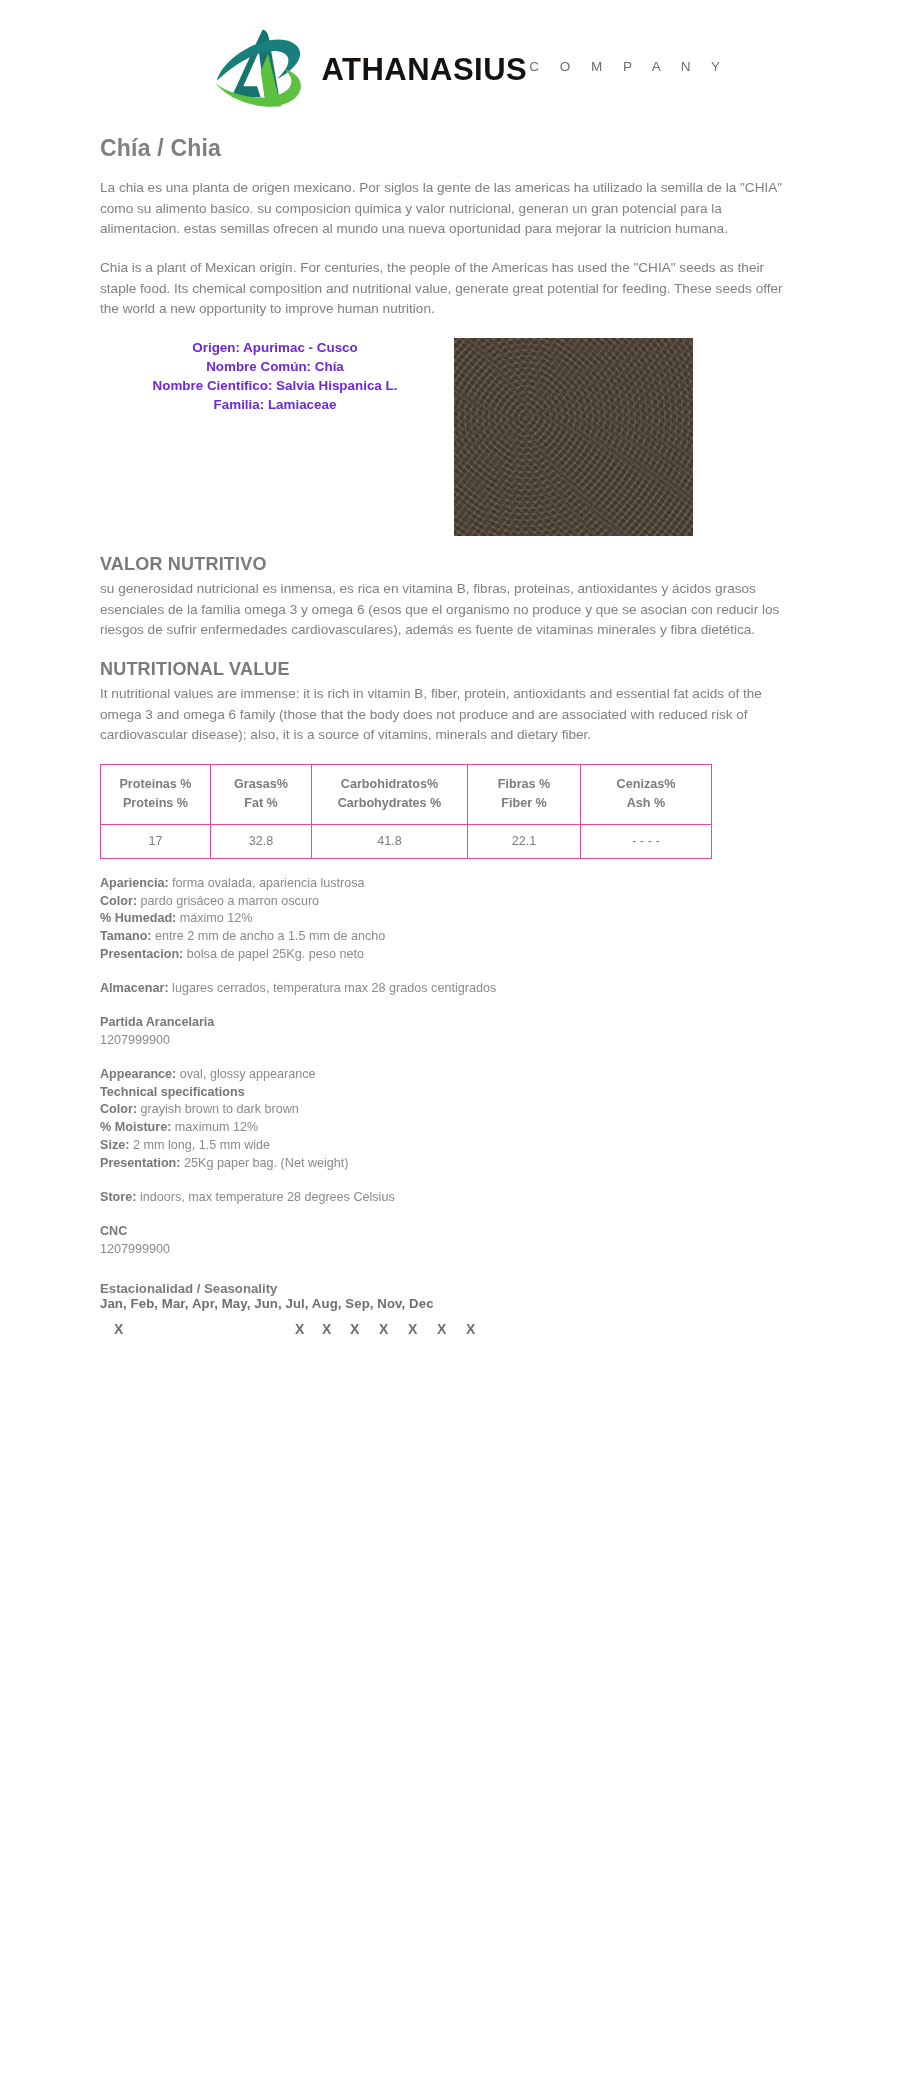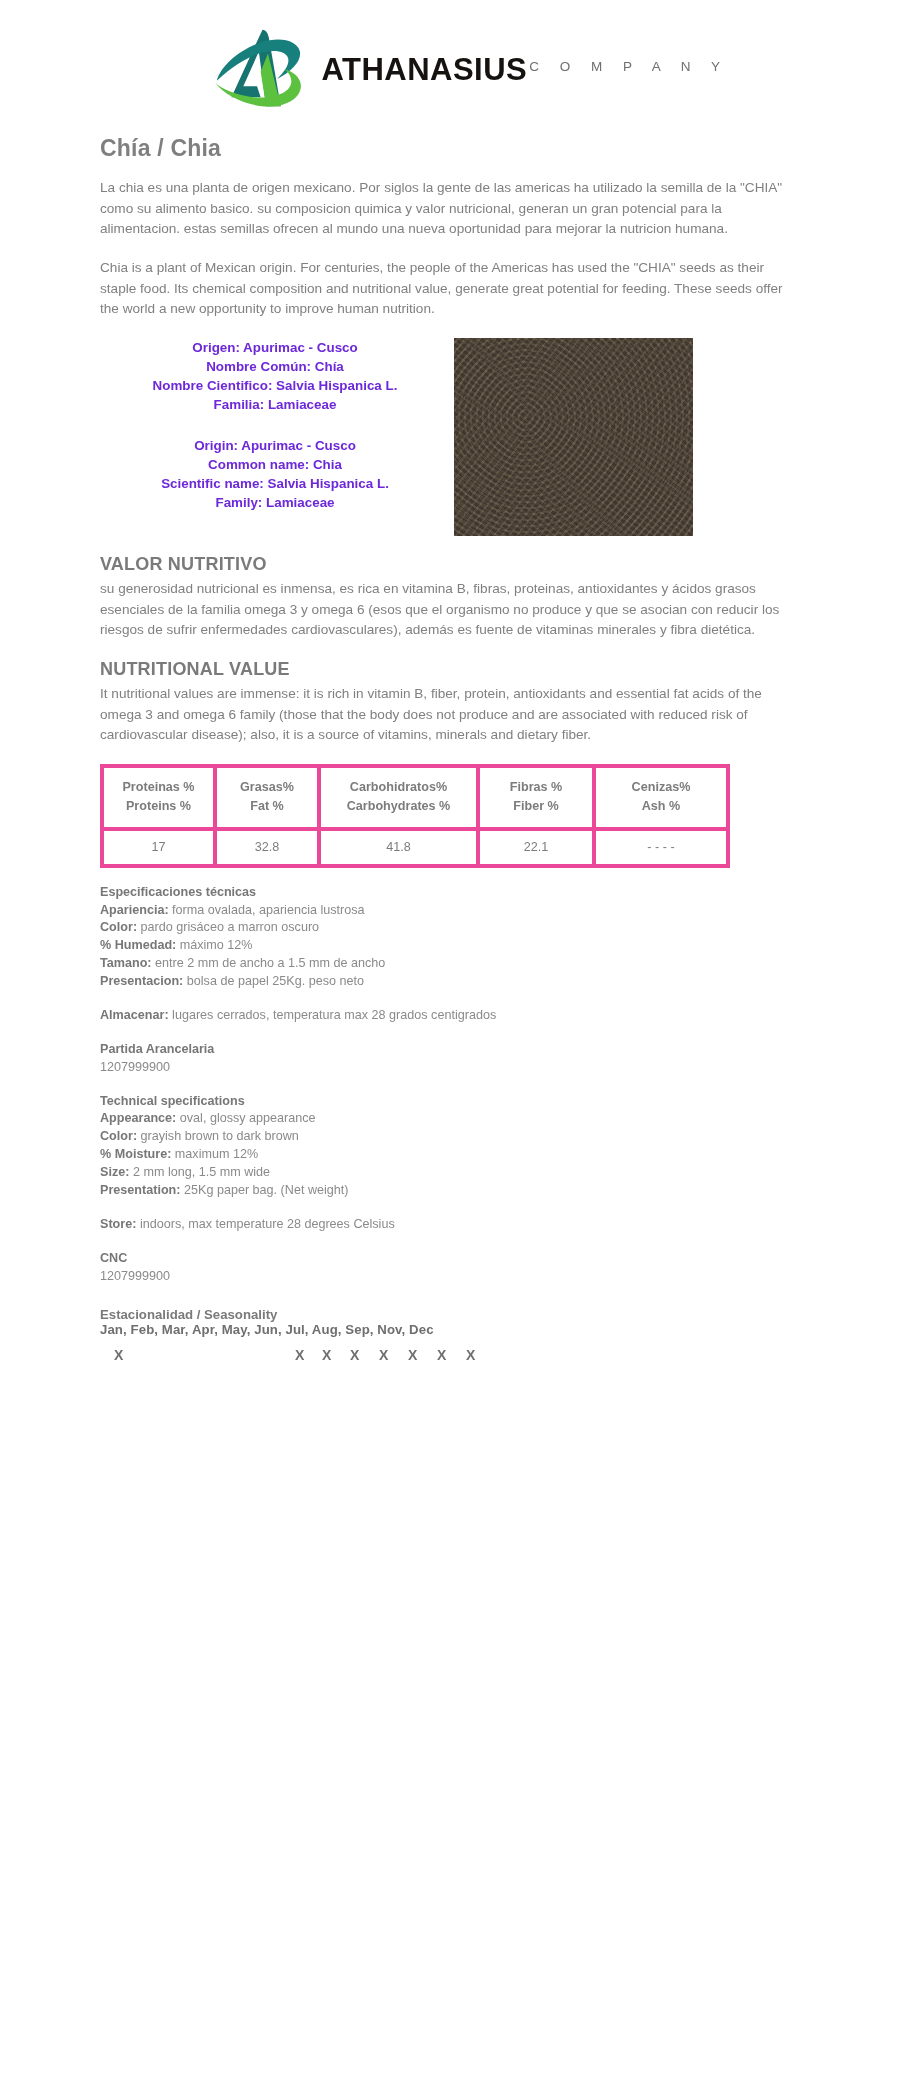--- a/index.html
+++ b/index.html
@@ -168,21 +168,21 @@
     mix-blend-mode: overlay;
   }
 
   
   .nutri-table {
     border-collapse: collapse;
     margin-top: 14px;
     table-layout: fixed;
   }
   .nutri-table th, .nutri-table td {
-    border: 4px solid #ec4899;
+    border: 1px solid #ec4899;
     text-align: center;
     color: #7c7c7c;
   }
   .nutri-table th {
     font-size: 12.6px;
     font-weight: bold;
     padding: 10px 6px 11px 6px;
     line-height: 1.5;
   }
   .nutri-table td {
@@ -257,26 +257,20 @@
   <p class="body-text">La chia es una planta de origen mexicano.  Por siglos la gente de las americas ha utilizado la semilla de la "CHIA" como su alimento basico. su composicion quimica y valor nutricional, generan un gran potencial para la alimentacion. estas semillas ofrecen al mundo una nueva oportunidad para mejorar la nutricion humana.</p>
   <p class="body-text">Chia is a plant of Mexican origin. For centuries, the people of the Americas has used the "CHIA" seeds as their staple food. Its chemical composition and nutritional value, generate great potential for feeding. These seeds offer the world a new opportunity to improve human nutrition.</p>
 
   <div class="info-row">
     <div class="info-col">
       <div class="info-block">
         <div class="strongline">Origen: Apurimac - Cusco</div>
         <div class="strongline">Nombre Común: Chía</div>
         <div class="strongline">Nombre Cientifico: Salvia Hispanica L.</div>
         <div class="strongline">Familia: Lamiaceae</div>
-      </div>
-      <div class="info-block">
-        <div class="strongline">Origin: Apurimac - Cusco</div>
-        <div class="strongline">Common name: Chia</div>
-        <div class="strongline">Scientific name: Salvia Hispanica L.</div>
-        <div class="strongline">Family: Lamiaceae</div>
       </div>
     </div>
     <div class="seed-photo">
       <div class="seed-grain"></div>
     </div>
   </div>
 
   <div class="section-head">VALOR NUTRITIVO</div>
   <p class="body-text">su generosidad nutricional es inmensa, es rica en vitamina B, fibras, proteinas, antioxidantes y ácidos grasos esenciales de la familia omega 3 y omega 6 (esos que el organismo no produce y que se asocian con reducir los riesgos de sufrir enfermedades cardiovasculares), además es fuente de vitaminas minerales y fibra dietética.</p>
 
@@ -314,23 +308,20 @@
         <td>32.8</td>
         <td>41.8</td>
         <td>22.1</td>
         <td>- - - -</td>
       </tr>
     </tbody>
   </table>
 
   <div class="spec-group">
     <div class="specline">
-      <b>Especificaciones técnicas</b>
-    </div>
-    <div class="specline">
       <b>Apariencia:</b><span> forma ovalada, apariencia lustrosa</span>
     </div>
     <div class="specline">
       <b>Color:</b><span> pardo grisáceo a marron oscuro</span>
     </div>
     <div class="specline">
       <b>% Humedad:</b><span> máximo 12%</span>
     </div>
     <div class="specline">
       <b>Tamano:</b><span> entre 2 mm de ancho a 1.5 mm de ancho</span>
@@ -348,24 +339,24 @@
 
   <div class="spec-group">
     <div class="specline">
       <b>Partida Arancelaria</b>
     </div>
     <div class="plainline">1207999900</div>
   </div>
 
   <div class="spec-group">
     <div class="specline">
+      <b>Appearance:</b><span> oval, glossy appearance</span>
+    </div>
+    <div class="specline">
       <b>Technical specifications</b>
-    </div>
-    <div class="specline">
-      <b>Appearance:</b><span> oval, glossy appearance</span>
     </div>
     <div class="specline">
       <b>Color:</b><span> grayish brown to dark brown</span>
     </div>
     <div class="specline">
       <b>% Moisture:</b><span> maximum 12%</span>
     </div>
     <div class="specline">
       <b>Size:</b><span> 2 mm long, 1.5 mm wide</span>
     </div>

